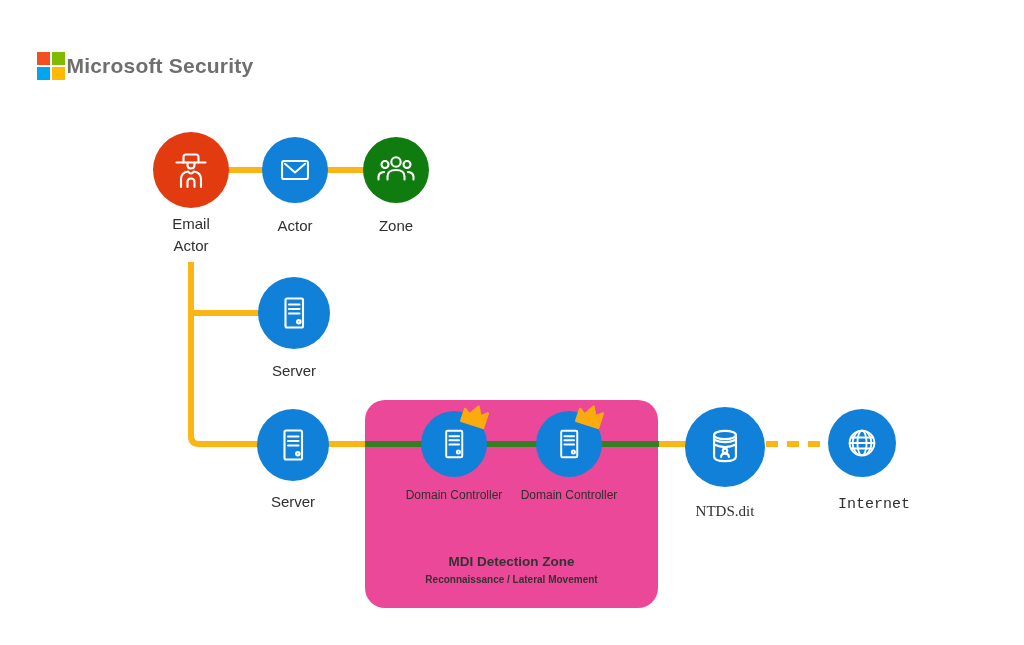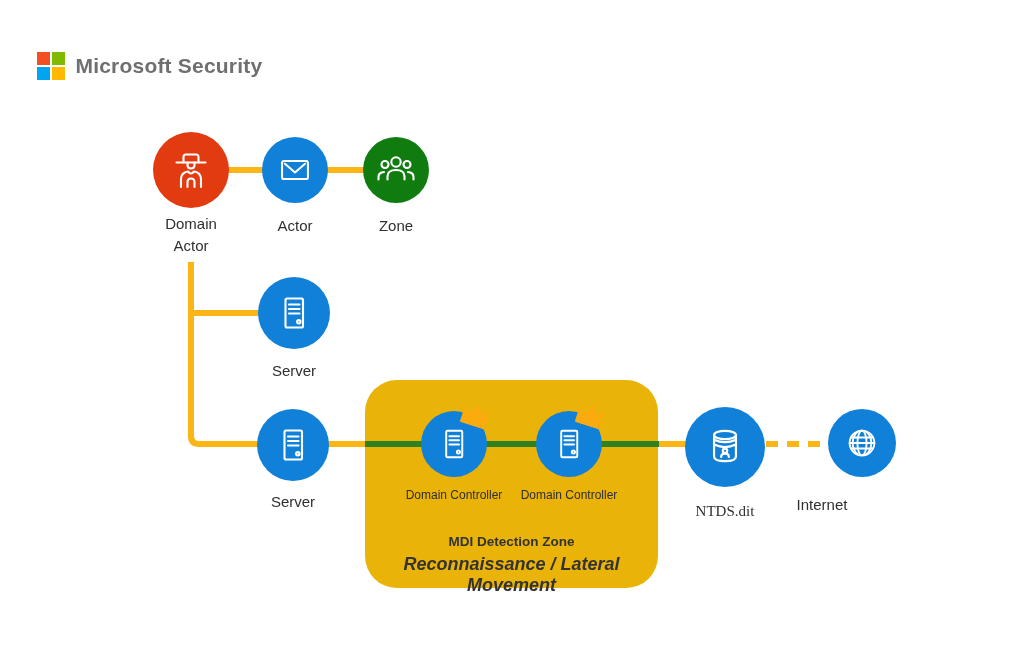--- a/index.html
+++ b/index.html
@@ -2,37 +2,37 @@
 <html><head>
 <meta charset="utf-8">
 <style>
   * { margin:0; padding:0; box-sizing:border-box; }
   html,body { background:#ffffff; }
   .canvas {
     position:relative; width:1024px; height:645px; background:#ffffff;
     font-family:"Liberation Sans", sans-serif; overflow:hidden;
   }
   
-  .brand { position:absolute; left:37px; top:52px; display:flex; align-items:center; gap:11px; }
+  .brand { position:absolute; left:37px; top:52px; display:flex; align-items:center; gap:2px; }
   .ms-logo { display:grid; grid-template-columns:12.5px 12.5px; grid-template-rows:12.5px 12.5px; gap:2.5px; }
   .ms-logo span { display:block; }
   .sq-red    { background:#f25022; }
   .sq-green  { background:#7fba00; }
   .sq-blue   { background:#00a4ef; }
   .sq-yellow { background:#ffb900; }
   .brand-title { font-size:21px; font-weight:600; color:#6f6f6f; letter-spacing:.2px; }
 
   
   .zone {
-    position:absolute; left:365px; top:380px; width:293px; height:208px;
-    background:#eab308; border-radius:32px;
+    position:absolute; left:365px; top:400px; width:293px; height:208px;
+    background:#ec4899; border-radius:20px;
   }
   .zone-caption { position:absolute; width:100%; text-align:center; font-weight:bold; color:#333333; }
   .zone-title    { top:154px; font-size:13.5px; }
-  .zone-subtitle { top:174px; font-size:18px;font-style:italic; }
+  .zone-subtitle { top:174px; font-size:10px; }
 
   
   .connectors { position:absolute; left:0; top:0; width:1024px; height:645px; }
 
   
   .circle {
     position:absolute; border-radius:50%;
     display:flex; align-items:center; justify-content:center;
   }
   .c-red   { background:#e23b10; }
@@ -78,21 +78,21 @@
 
   <div class="circle c-red" style="left:153px; top:132px; width:76px; height:76px;">
     <svg class="icon-svg" width="48" height="48" viewBox="0 0 48 48">
       <path d="M9.5 16.5h29"></path>
       <path d="M16.5 16.5v-5.5q0-2.5 2.5-2.5h10q2.5 0 2.5 2.5v5.5"></path>
       <path d="M20.5 16.5v2.5q0 3.5 3.5 3.5t3.5-3.5v-2.5"></path>
       <path d="M14 41v-7.5q0-7 7-8 1.5 2 3 2t3-2q7 1 7 8v7.5"></path>
       <path d="M20.5 41v-5q0-3.5 3.5-3.5t3.5 3.5v5"></path>
     </svg>
   </div>
-  <div class="node-label" style="left:156px; top:213px; width:70px;">Domain Actor</div>
+  <div class="node-label" style="left:156px; top:213px; width:70px;">Email Actor</div>
 
   <div class="circle c-blue" style="left:262px; top:137px; width:66px; height:66px;">
     <svg class="icon-svg" width="46" height="46" viewBox="0 0 48 48">
       <rect x="10.5" y="14.5" width="27" height="19" rx="2"></rect>
       <path d="M13.5 17.5l10.5 9 10.5-9"></path>
     </svg>
   </div>
   <div class="node-label" style="left:255px; top:215px; width:80px;">Actor</div>
 
   <div class="circle c-green" style="left:363px; top:137px; width:66px; height:66px;">
@@ -162,15 +162,15 @@
   <div class="node-label" style="left:675px; top:500px; width:100px;font-family:Liberation Serif, serif;">NTDS.dit</div>
 
   <div class="circle c-blue" style="left:828px; top:409px; width:68px; height:68px;">
     <svg class="icon-svg" width="44" height="44" viewBox="0 0 48 48" style="stroke-width:2;">
       <circle cx="24" cy="24" r="13.5"></circle>
       <ellipse cx="24" cy="24" rx="5" ry="13.5"></ellipse>
       <ellipse cx="24" cy="24" rx="10.3" ry="13.5"></ellipse>
       <path d="M12.2 18h23.6M10.5 24h27M12.2 30h23.6"></path>
     </svg>
   </div>
-  <div class="node-label" style="left:772px; top:494px; width:100px;">Internet</div>
+  <div class="node-label" style="left:824px; top:494px; width:100px;font-family:Liberation Mono, monospace;">Internet</div>
 
 </div>
 
 </body></html>

